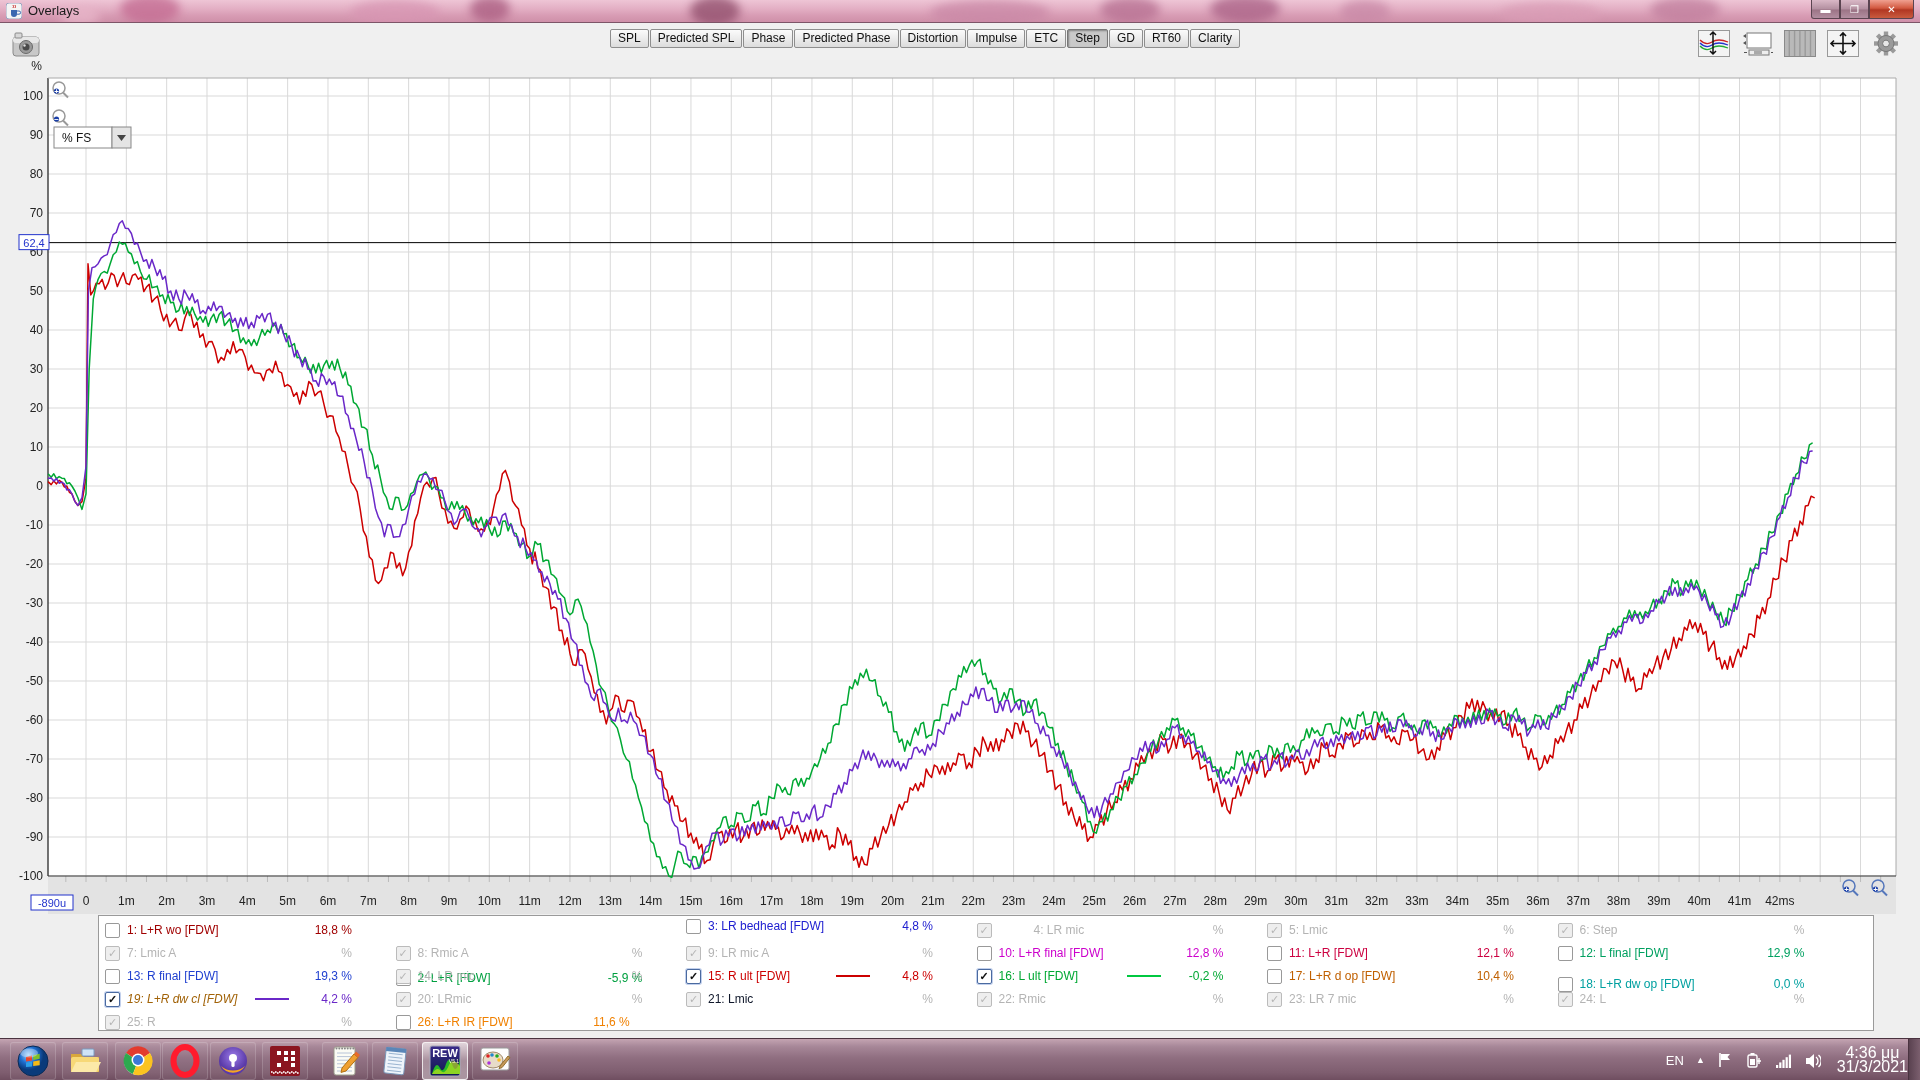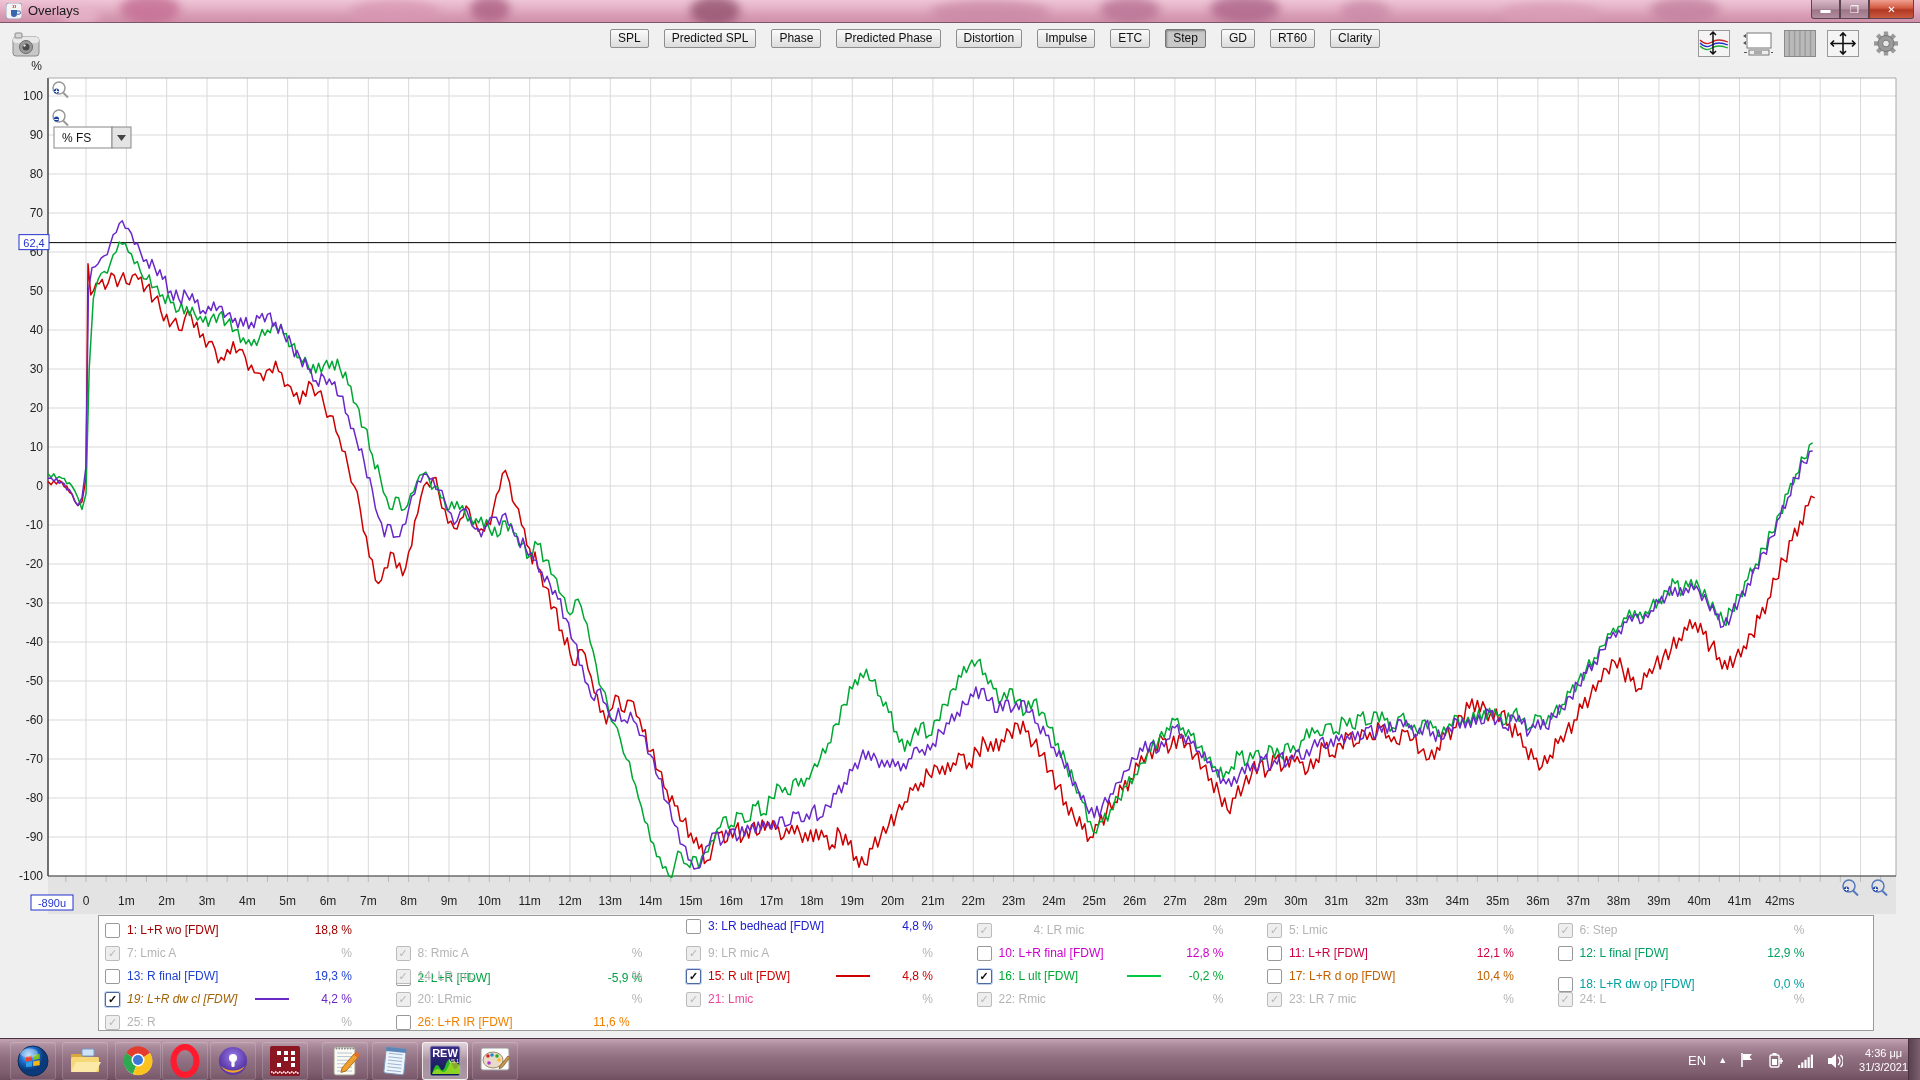--- a/index.html
+++ b/index.html
@@ -7,38 +7,38 @@
 #titlebar{position:absolute;left:0;top:0;width:1920px;height:22px;
  background:linear-gradient(180deg,#eec5d5 0%,#e3afc4 40%,#d89cb4 70%,#cf90a9 100%);overflow:hidden;border-bottom:1px solid #7d5568;}
 .blob{position:absolute;border-radius:50%;filter:blur(5px);opacity:.75;}
 #title-icon{position:absolute;left:6px;top:3px;width:16px;height:16px;}
 #window-title{position:absolute;left:28px;top:3px;font-size:13px;color:#1a1a1a;}
 #win-buttons{position:absolute;right:6px;top:0;height:19px;display:flex;}
 .winbtn{width:29px;height:19px;border:1px solid #5a4450;border-top:none;background:linear-gradient(180deg,#d9b8c6,#b38fa0 50%,#9c7486 55%,#b28ea0);display:flex;align-items:center;justify-content:center;color:#fff;font-size:10px;box-sizing:border-box;}
 .winbtn:first-child{border-radius:0 0 0 3px;}
 #close-btn{width:45px;background:linear-gradient(180deg,#f0a090,#d25940 45%,#b13722 55%,#c95b3f);border-radius:0 0 3px 0;}
 #camera-btn{position:absolute;left:12px;top:32px;width:30px;height:26px;}
-#tabs{position:absolute;left:610px;top:29px;height:19px;display:flex;gap:15px;}
+#tabs{position:absolute;left:610px;top:29px;height:19px;display:flex;gap:1px;}
 .tab{height:19px;line-height:17px;padding:0 7px;font-size:12px;color:#111;border:1px solid #8e8e8e;border-radius:2px;background:linear-gradient(180deg,#fbfbfb,#ececec 50%,#dcdcdc);box-sizing:border-box;}
 .tab.active{background:#c9c9c9;box-shadow:inset 1px 1px 2px rgba(0,0,0,.35);border-color:#777;}
 #right-icons{position:absolute;left:1698px;top:30px;height:28px;display:flex;gap:11px;}
 .ricon{width:32px;height:27px;}
 #legend{position:absolute;left:98px;top:915px;width:1776px;height:116px;background:#fff;border:1px solid #9a9a9a;box-sizing:border-box;}
 .lcell{position:absolute;height:20px;display:flex;align-items:center;font-size:12px;white-space:nowrap;}
 .lbox{width:13px;height:13px;border:1px solid #999;border-radius:2px;background:#fff;margin-right:7px;display:flex;align-items:center;justify-content:center;font-size:11px;flex:0 0 auto;}
 .lbox.gray{background:#eee;border-color:#bbb;color:#b5b5b5;}
 .lbox.on{border-color:#4a6aa0;color:#111;font-weight:bold;box-shadow:0 0 0 1px rgba(80,120,200,.35);}
 .lval{position:absolute;font-size:12px;}
 .lswatch{position:absolute;height:2px;width:34px;}
 #taskbar{position:absolute;left:0;top:1038px;width:1920px;height:42px;
  background:linear-gradient(180deg,#c4a4b2 0%,#a78798 18%,#8f6e80 45%,#7e5d6f 80%,#6d4c5e 100%);border-top:1px solid #4a3340;}
 .task-tile{position:absolute;top:3px;width:44px;height:36px;border-radius:3px;border:1px solid rgba(255,255,255,.16);background:rgba(255,255,255,.04);display:flex;align-items:center;justify-content:center;}
 .task-tile.active{background:linear-gradient(180deg,rgba(255,255,255,.6),rgba(255,255,255,.25) 50%,rgba(255,255,255,.4));border-color:rgba(255,255,255,.75);}
 #tray{position:absolute;right:12px;top:0;height:42px;display:flex;align-items:center;gap:12px;color:#fff;}
-#clock{text-align:center;font-size:11px;color:#fff;line-height:14px;margin-left:4px;}
+#clock{text-align:center;font-size:16px;color:#fff;line-height:14px;margin-left:4px;}
 #show-desktop{position:absolute;right:0;top:0;width:11px;height:42px;background:linear-gradient(90deg,#5a4250,#7b5f6e);border-left:1px solid #4a3340;}
 svg{display:block;}
 #chart-svg{position:absolute;left:0;top:60px;}
 </style>
 </head>
 <body>
 
 <div id="screen">
   <div id="titlebar">
       <div class="blob" style="left: 60px; top: 6px; width: 40px; height: 20px; background: rgb(232, 183, 202);"></div>
@@ -513,21 +513,21 @@
         <span class="lswatch" style="background: rgb(106, 40, 200); left: 150px;"></span>
         <span class="lval" style="color: rgb(106, 40, 200); left: 185px; width: 62px; text-align: right;">4,2 %</span>
       </div>
       <div class="lcell" style="left: 296.5px; top: 73px; width: 282.5px;">
         <span class="lbox gray">✓</span>
         <span style="color: rgb(180, 180, 180);">20: LRmic</span>
         <span class="lval" style="color: rgb(180, 180, 180); left: 185px; width: 62px; text-align: right;">%</span>
       </div>
       <div class="lcell" style="left: 587px; top: 73px; width: 282.5px;">
         <span class="lbox gray">✓</span>
-        <span style="color: #ec4899;">21: Lmic</span>
+        <span style="color: #0f172a;">21: Lmic</span>
         <span class="lval" style="color: rgb(180, 180, 180); left: 185px; width: 62px; text-align: right;">%</span>
       </div>
       <div class="lcell" style="left: 877.5px; top: 73px; width: 282.5px;">
         <span class="lbox gray">✓</span>
         <span style="color: rgb(180, 180, 180);">22: Rmic</span>
         <span class="lval" style="color: rgb(180, 180, 180); left: 185px; width: 62px; text-align: right;">%</span>
       </div>
       <div class="lcell" style="left: 1168px; top: 73px; width: 282.5px;">
         <span class="lbox gray">✓</span>
         <span style="color: rgb(180, 180, 180);">23: LR 7 mic</span>

